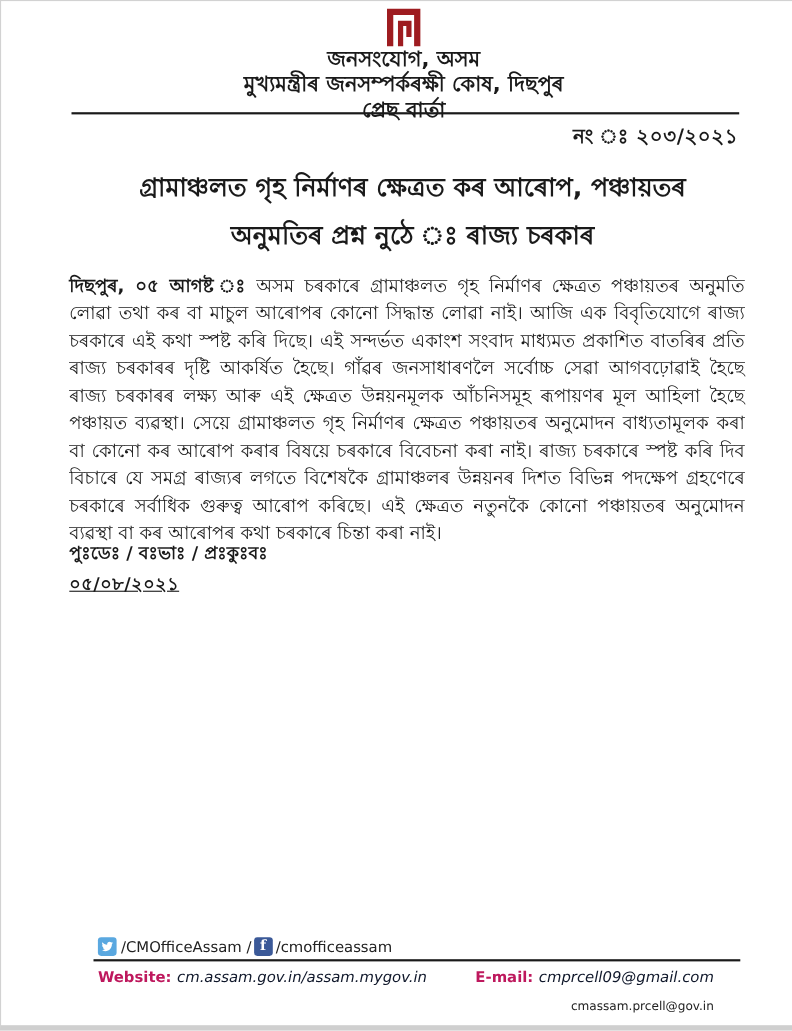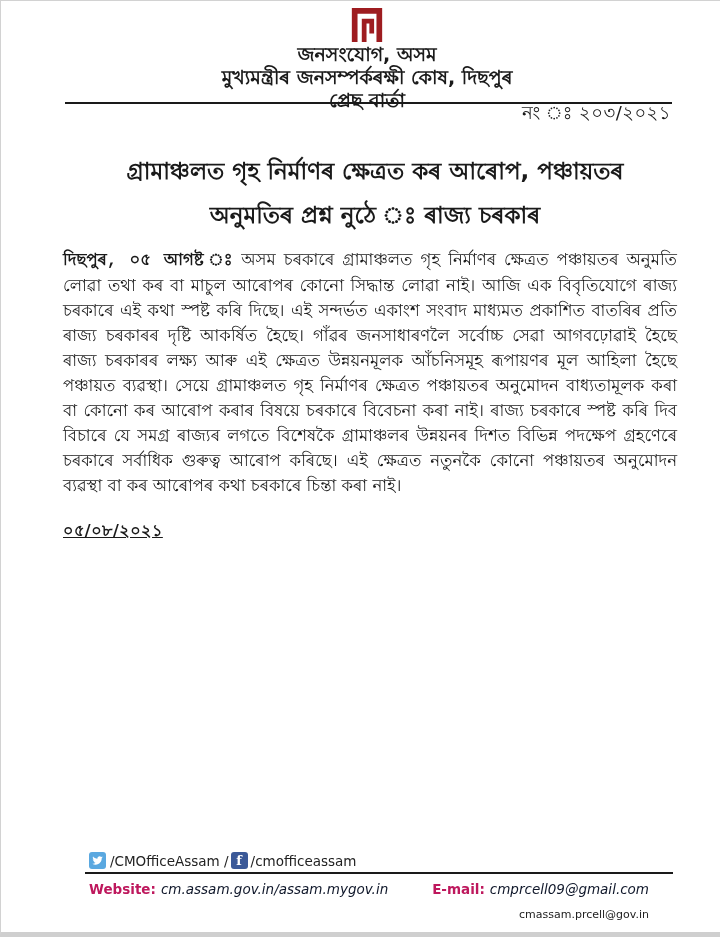--- a/index.html
+++ b/index.html
@@ -14,32 +14,32 @@
     color:#1a1a1a;
     overflow:hidden;
     padding-left:16px;
   }
   
   .header{position:absolute;top:6px;left:0;right:0;text-align:center;}
   .logo{display:block;margin:0 auto;}
   .org-line{font-size:19px;font-weight:600;line-height:23px;}
   .doc-type{font-size:19px;font-weight:700;line-height:23px;}
   .rule-top{position:absolute;top:101px;left:64px;right:61px;border-top:2px solid #1a1a1a;}
-  .ref-no{position:absolute;top:98px;right:62px;font-size:18px;font-weight:400;letter-spacing:.5px;}
+  .ref-no{position:absolute;top:109px;right:62px;font-size:18px;font-weight:700;letter-spacing:.5px;}
   
   .headline{
     position:absolute;top:148px;left:54px;right:38px;
     text-align:center;font-size:23px;font-weight:700;line-height:44px;
   }
   
   .press-body{
     position:absolute;top:246px;left:62px;right:56px;
     font-size:16.5px;line-height:25px;text-align:justify;margin:0;
   }
-  .dateline{font-weight:700;margin-right:6px;font-family:Liberation Mono, monospace;}
+  .dateline{font-weight:700;margin-right:6px;}
   
   .signoff-initials{position:absolute;top:489px;left:62px;font-size:16px;font-weight:700;}
   .signoff-date{position:absolute;top:517px;left:62px;font-size:16px;font-weight:600;letter-spacing:.5px;text-decoration:underline;}
   
   .rule-footer{position:absolute;top:871px;left:84px;right:60px;border-top:2px solid #1a1a1a;}
   .web-row{position:absolute;top:880px;left:88px;font-size:13.5px;}
   .email-row{position:absolute;top:880px;right:84px;font-size:13.5px;}
   .social-row{position:absolute;top:851px;left:88px;font-size:13.5px;display:flex;align-items:flex-end;}
   .email2-row{position:absolute;top:907px;right:84px;font-size:11px;color:#222;}
   .f-label{font-weight:700;color:#be185d;margin-right:5px;}
@@ -69,20 +69,21 @@
   <div class="rule-top"></div>
   <div class="ref-no">নং ঃ ২০৩/২০২১</div>
 
   <div class="headline">
     <div>গ্ৰামাঞ্চলত গৃহ নিৰ্মাণৰ ক্ষেত্ৰত কৰ আৰোপ, পঞ্চায়তৰ</div>
     <div>অনুমতিৰ প্ৰশ্ন নুঠে ঃ ৰাজ্য চৰকাৰ</div>
   </div>
 
   <p class="press-body"><span class="dateline">দিছপুৰ, ০৫ আগষ্ট ঃ</span><span>অসম চৰকাৰে গ্ৰামাঞ্চলত গৃহ নিৰ্মাণৰ ক্ষেত্ৰত পঞ্চায়তৰ অনুমতি লোৱা তথা কৰ বা মাচুল আৰোপৰ কোনো সিদ্ধান্ত লোৱা নাই। আজি এক বিবৃতিযোগে ৰাজ্য চৰকাৰে এই কথা স্পষ্ট কৰি দিছে। এই সন্দৰ্ভত একাংশ সংবাদ মাধ্যমত প্ৰকাশিত বাতৰিৰ প্ৰতি ৰাজ্য চৰকাৰৰ দৃষ্টি আকৰ্ষিত হৈছে। গাঁৱৰ জনসাধাৰণলৈ সৰ্বোচ্চ সেৱা আগবঢ়োৱাই হৈছে ৰাজ্য চৰকাৰৰ লক্ষ্য আৰু এই ক্ষেত্ৰত উন্নয়নমূলক আঁচনিসমূহ ৰূপায়ণৰ মূল আহিলা হৈছে পঞ্চায়ত ব্যৱস্থা। সেয়ে গ্ৰামাঞ্চলত গৃহ নিৰ্মাণৰ ক্ষেত্ৰত পঞ্চায়তৰ অনুমোদন বাধ্যতামূলক কৰা বা কোনো কৰ আৰোপ কৰাৰ বিষয়ে চৰকাৰে বিবেচনা কৰা নাই। ৰাজ্য চৰকাৰে স্পষ্ট কৰি দিব বিচাৰে যে সমগ্ৰ ৰাজ্যৰ লগতে বিশেষকৈ গ্ৰামাঞ্চলৰ উন্নয়নৰ দিশত বিভিন্ন পদক্ষেপ গ্ৰহণেৰে চৰকাৰে সৰ্বাধিক গুৰুত্ব আৰোপ কৰিছে। এই ক্ষেত্ৰত নতুনকৈ কোনো পঞ্চায়তৰ অনুমোদন ব্যৱস্থা বা কৰ আৰোপৰ কথা চৰকাৰে চিন্তা কৰা নাই।</span></p>
 
+  <div class="signoff-initials">পুঃডেঃ / বঃভাঃ / প্ৰঃকুঃবঃ</div>
   <div class="signoff-date">০৫/০৮/২০২১</div>
 
   <div class="rule-footer"></div>
 
   <div class="web-row">
     <span class="f-label">Website:</span><span class="f-link">cm.assam.gov.in/assam.mygov.in</span>
   </div>
 
   <div class="email-row">
     <span class="f-label">E-mail:</span><span class="f-link">cmprcell09@gmail.com</span>

